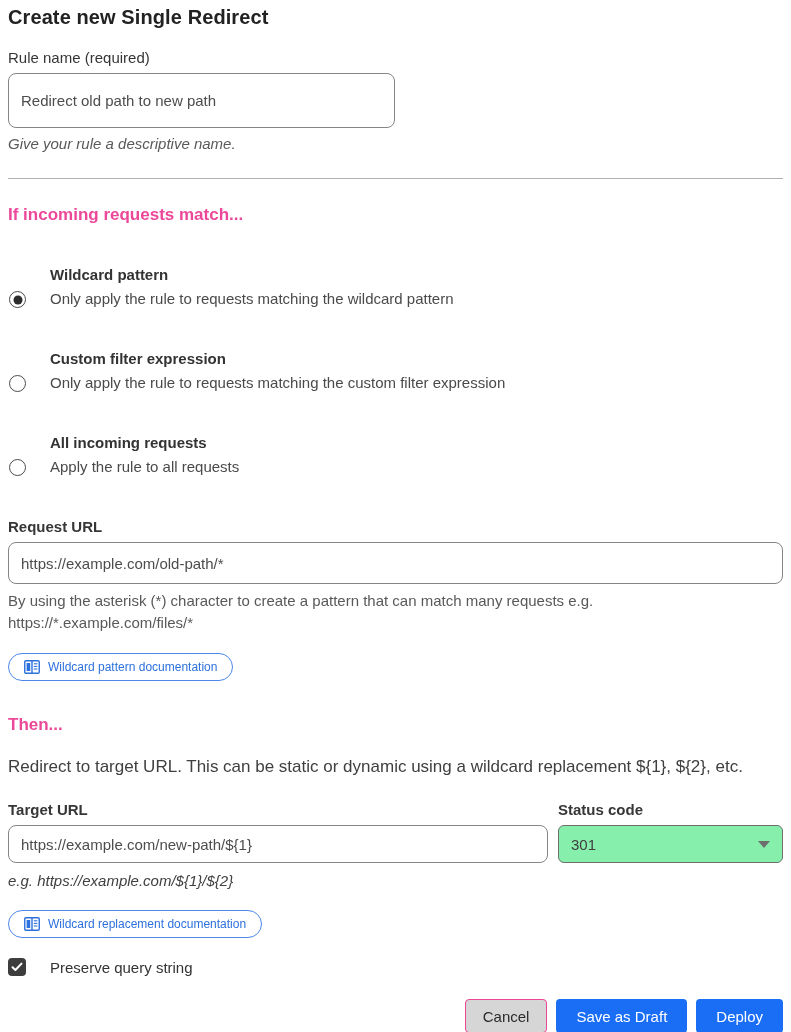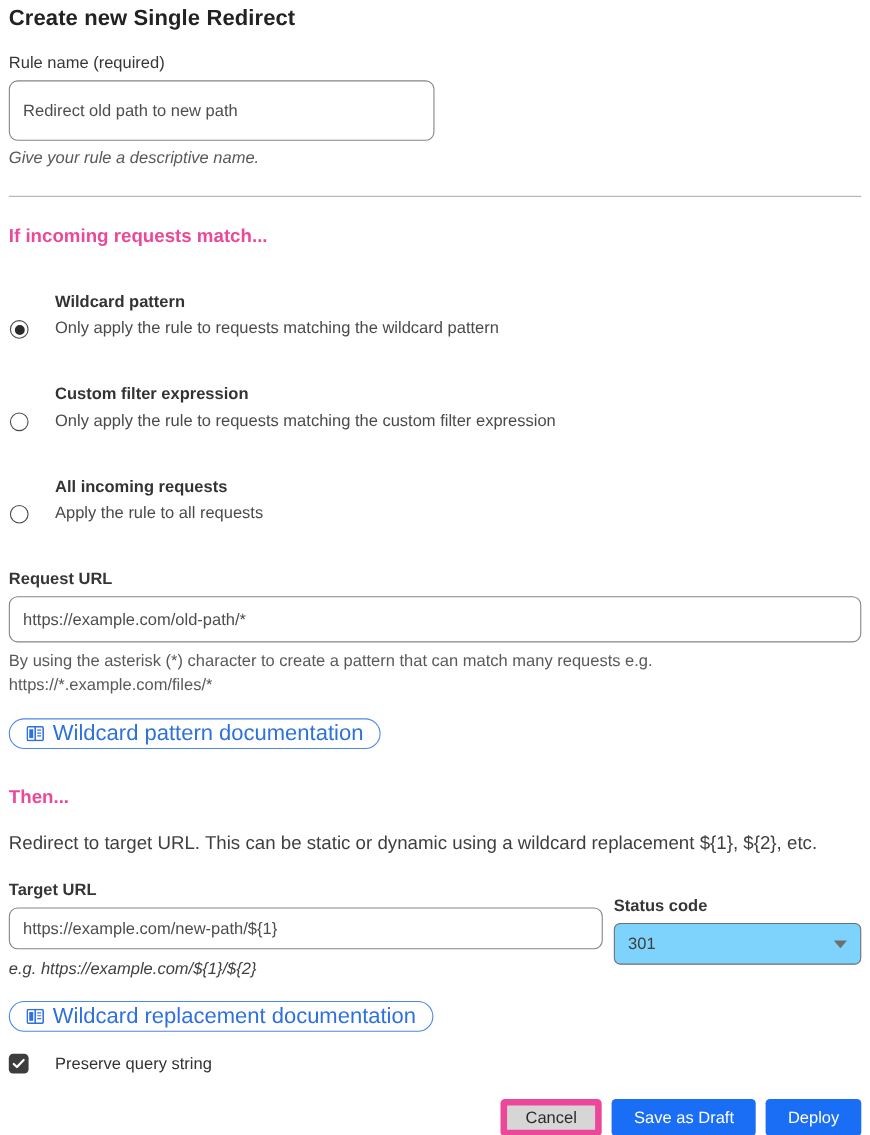--- a/index.html
+++ b/index.html
@@ -54,55 +54,55 @@
   .radio-label{font-size:15px;font-weight:700;color:#333;line-height:19px;}
   .radio-desc{font-size:15px;color:#4a4a4a;margin-top:5px;line-height:19px;}
 
   .url-help{margin-top:6px;}
   .url-help span{display:block;font-size:15px;color:var(--text-help);line-height:22px;}
 
   .doc-btn{
     display:inline-flex;align-items:center;gap:8px;
     margin-top:19px;height:28px;padding:0 15px;
     border:1.5px solid #4d87e8;border-radius:14px;background:#fff;
-    color:var(--doc-blue);font-size:20px;font-family:"Liberation Sans",sans-serif;
+    color:var(--doc-blue);font-size:12px;font-family:"Liberation Sans",sans-serif;
     cursor:pointer;
   }
   .doc-btn svg{display:block;}
 
   .then-sentence{font-size:17px;color:#3f3f3f;margin-top:22px;}
 
-  .two-col{display:flex;gap:10px;align-items:center;}
+  .two-col{display:flex;gap:10px;align-items:flex-start;}
   .col-target{width:540px;}
   .col-status{width:225px;}
   .two-col .field-label{margin-top:24px;}
 
   .select-box{
     margin-top:7px;height:38px;border:1px solid #6f6f6f;border-radius:6px;
     display:flex;align-items:center;justify-content:space-between;
-    padding:0 12px;font-size:15px;color:#3f3f3f;background:#7dd3fc;cursor:pointer;
+    padding:0 12px;font-size:15px;color:#3f3f3f;background:#86efac;cursor:pointer;
   }
   .caret{
     width:0;height:0;border-left:6px solid transparent;border-right:6px solid transparent;
     border-top:7px solid #6e6e6e;
   }
 
   .checkbox-row{display:flex;align-items:center;margin-top:20px;cursor:pointer;}
   .checkbox-box{
     width:18px;height:18px;border-radius:4px;background:var(--check-bg);
     display:flex;align-items:center;justify-content:center;flex:0 0 auto;
   }
   .checkbox-label{font-size:15px;color:#333;margin-left:24px;}
 
   .footer{display:flex;justify-content:flex-end;gap:9px;margin-top:23px;}
   .btn{
     height:34px;border:none;border-radius:4px;font-size:15px;
     font-family:"Liberation Sans",sans-serif;cursor:pointer;padding:0 17px;
   }
-  .btn-cancel{background:var(--cancel-bg);color:#2b2b2b;border:6px solid #ec4899;}
+  .btn-cancel{background:var(--cancel-bg);color:#2b2b2b;border:1px solid #ec4899;}
   .btn-primary{background:var(--accent);color:#ffffff;padding:0 20px;}
 </style>
 </head>
 <body>
 
 <div class="page">
 
   <h1 class="page-title">Create new Single Redirect</h1>
 
   <div class="field-label">Rule name (required)</div>

